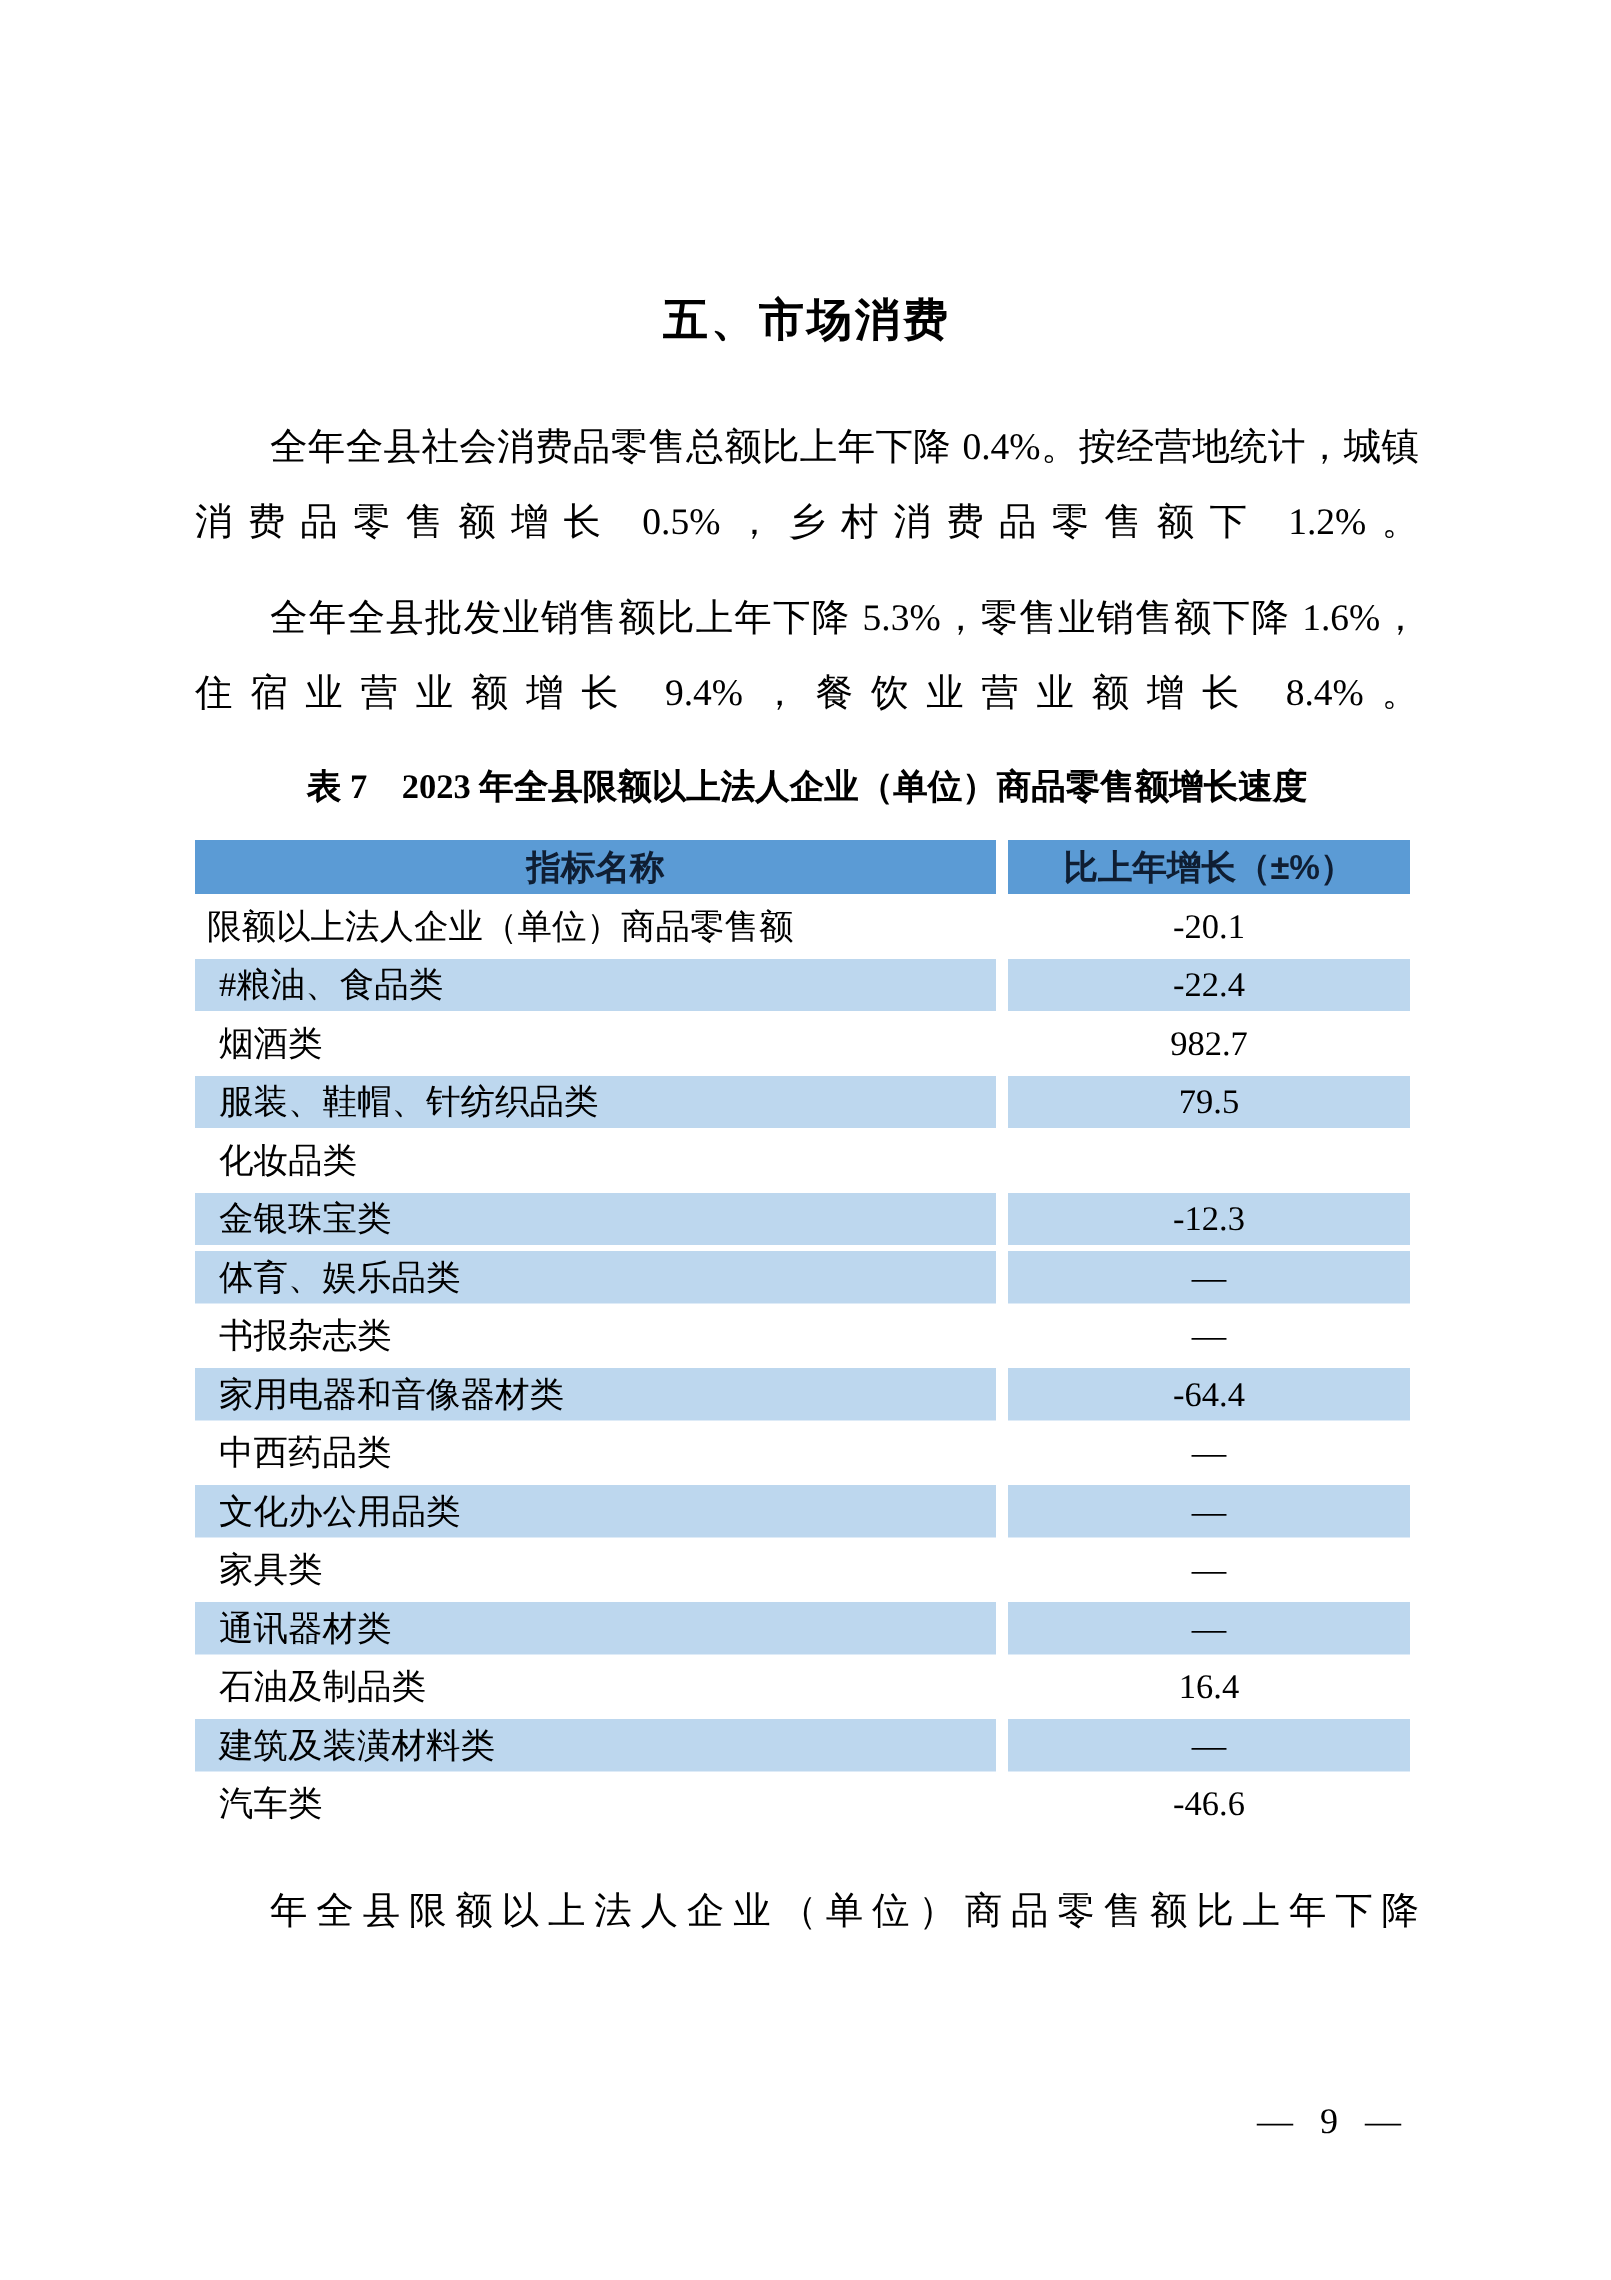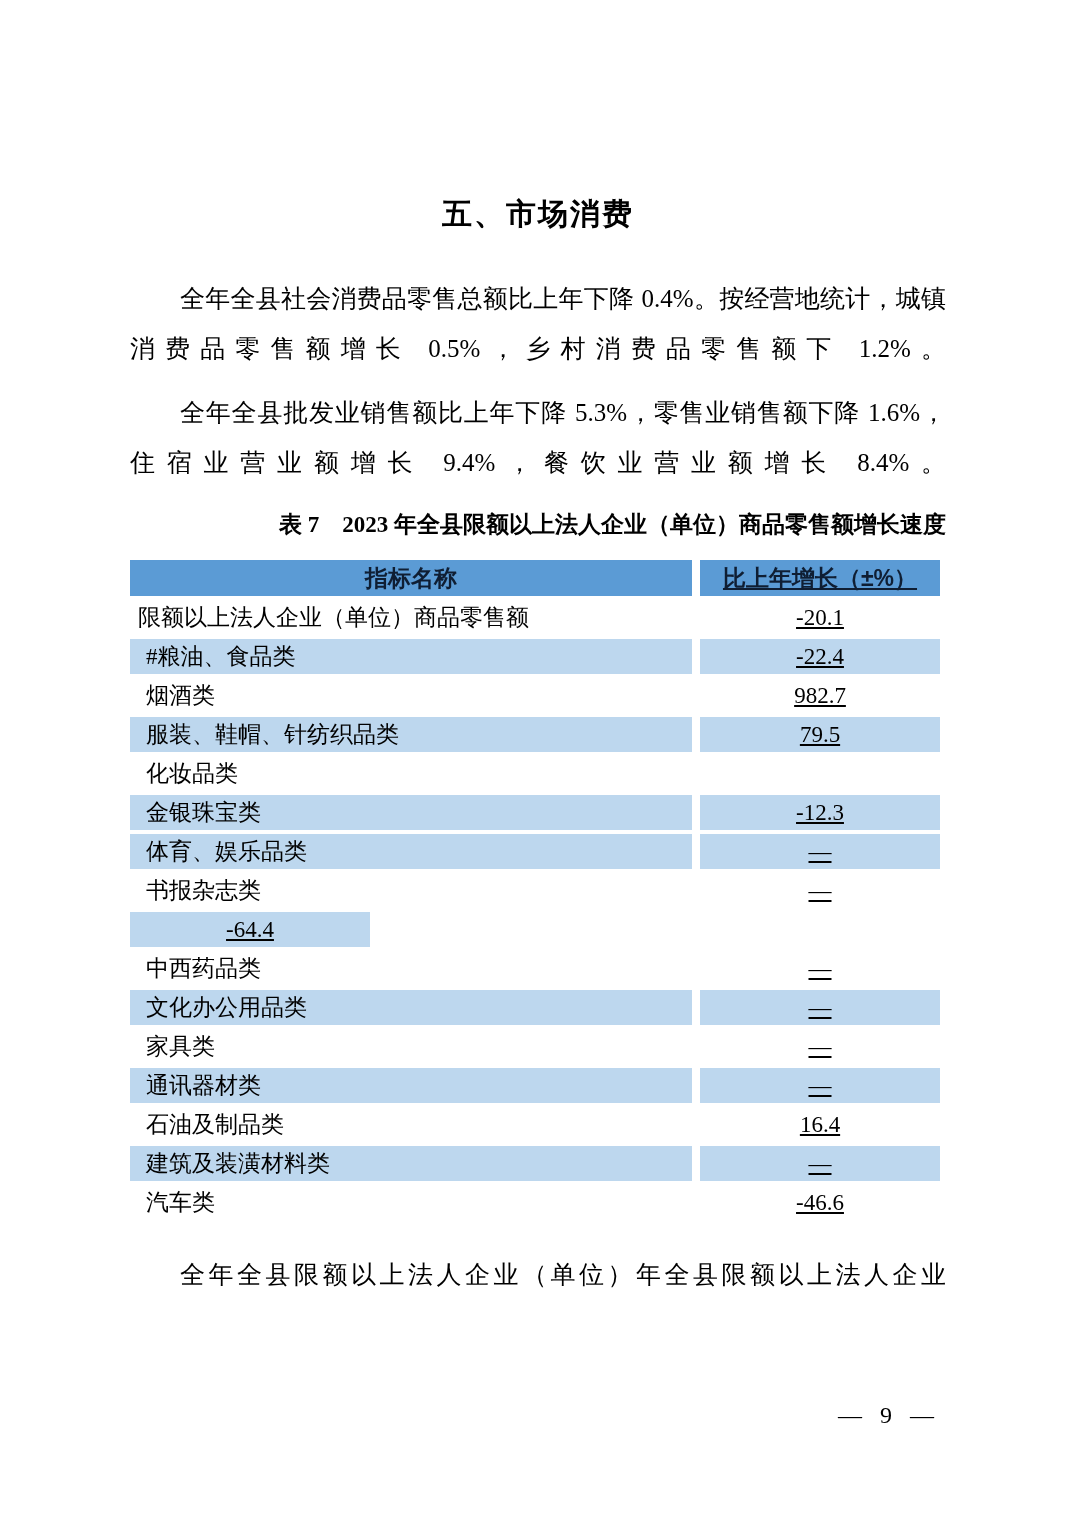--- a/index.html
+++ b/index.html
@@ -34,21 +34,21 @@
     text-indent: 2em;
     word-spacing: 1px;
   }
   .para + .para { margin-top: 14px; }
   .tbl-caption {
     margin-top: 18px;
     font-family: "Liberation Serif", "DejaVu Serif", serif;
     font-weight: bold;
     font-size: 23px;
     line-height: 38px;
-    text-align: right;
+    text-align: center;
   }
   .tbl {
     width: 810px;
     margin-top: 14px;
   }
   .trow {
     display: flex;
     gap: 8px;
     height: 39px;
   }
@@ -56,21 +56,21 @@
   .cell {
     display: flex;
     align-items: center;
     background-clip: padding-box;
     border-top: 2px solid #ffffff;
     border-bottom: 2px solid #ffffff;
     font-size: 23px;
   }
   .cell.label { flex: 1 1 auto; padding-left: 8px; }
   .cell.label.indent { padding-left: 16px; }
-  .cell.value { width: 240px; justify-content: center; text-decoration: underline; }
+  .cell.value { width: 268px; justify-content: center; }
   .trow.head .cell {
     background-color: var(--header-bg, #5B9BD5);
     justify-content: center;
     font-family: "Liberation Sans", "DejaVu Sans", sans-serif;
     font-weight: bold;
     color: var(--header-text, #0f1e33);
     padding-left: 0;
   }
   .trow.alt .cell { background-color: var(--alt-row-bg, #BDD7EE); }
   .closing {
@@ -133,20 +133,21 @@
         </div>
         <div class="trow alt">
           <div class="cell label indent">体育、娱乐品类</div>
           <div class="cell value">—</div>
         </div>
         <div class="trow">
           <div class="cell label indent">书报杂志类</div>
           <div class="cell value">—</div>
         </div>
         <div class="trow alt">
+          <div class="cell label indent">家用电器和音像器材类</div>
           <div class="cell value">-64.4</div>
         </div>
         <div class="trow">
           <div class="cell label indent">中西药品类</div>
           <div class="cell value">—</div>
         </div>
         <div class="trow alt">
           <div class="cell label indent">文化办公用品类</div>
           <div class="cell value">—</div>
         </div>
@@ -166,17 +167,17 @@
           <div class="cell label indent">建筑及装潢材料类</div>
           <div class="cell value">—</div>
         </div>
         <div class="trow">
           <div class="cell label indent">汽车类</div>
           <div class="cell value">-46.6</div>
         </div>
       </div>
   </div>
 
-  <p class="closing">全年全县限额以上法人企业（单位）年全县限额以上法人企业</p>
+  <p class="closing">年全县限额以上法人企业（单位）商品零售额比上年下降</p>
 
   <div class="page-number">— 9 —</div>
 
 </div>
 
 </body></html>

